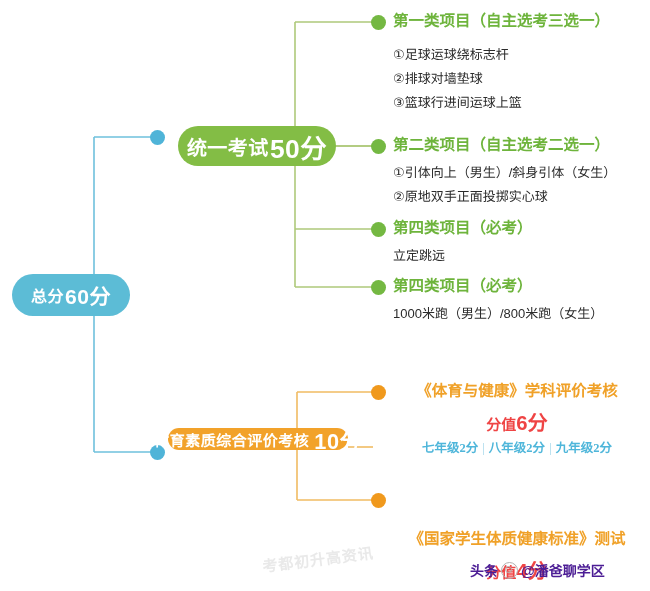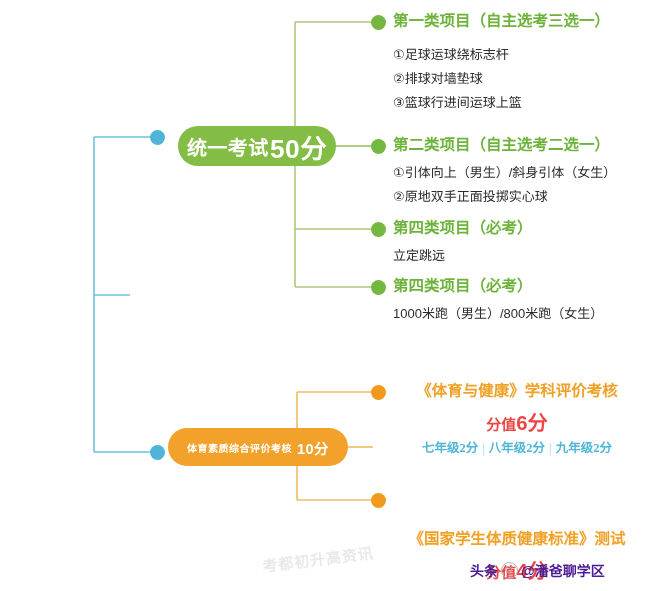--- a/index.html
+++ b/index.html
@@ -31,22 +31,22 @@
 
   #root-pill{
     left:12px;top:274px;width:118px;height:42px;
     background:#5cbcd6;font-size:16px;
   }
   #branch-pill-exam{
     left:178px;top:126px;width:158px;height:40px;
     background:#83bd45;font-size:20px;
   }
   #branch-pill-eval{
-    left:168px;top:428px;width:180px;height:38px;
-    background:#f2a22a;font-size:10px;
+    left:168px;top:428px;width:180px;height:22px;
+    background:#f2a22a;font-size:15px;
   }
   #branch-pill-eval .big{font-size:1.45em;margin-left:5px;}
 
   
   .dot{position:absolute;border-radius:50%;}
   .dot-blue{width:15px;height:15px;background:#4fb4d8;}
   .dot-green{width:15px;height:15px;background:#74b842;}
   .dot-orange{width:15px;height:15px;background:#f0991d;}
 
   
@@ -122,20 +122,24 @@
     <path d="M295 229 L373 229" stroke="#aec97a" stroke-width="1.6" fill="none"></path>
     <path d="M295 287 L373 287" stroke="#aec97a" stroke-width="1.6" fill="none"></path>
 
     <path d="M297 392 L297 447" stroke="#f0bb62" stroke-width="1.6" fill="none"></path>
     <path d="M297 447 L297 500" stroke="#f0bb62" stroke-width="1.6" fill="none"></path>
     <path d="M348 447 L373 447" stroke="#f0bb62" stroke-width="1.6" fill="none"></path>
     <path d="M297 392 L373 392" stroke="#f0bb62" stroke-width="1.6" fill="none"></path>
     <path d="M297 500 L373 500" stroke="#f0bb62" stroke-width="1.6" fill="none"></path>
   </svg>
 
+  <div class="pill" id="root-pill">
+    <span>总分</span>
+      <span class="big">60分</span>
+  </div>
 
   <div class="dot dot-blue" style="left:150px;top:130px;"></div>
   <div class="dot dot-blue" style="left:150px;top:445px;"></div>
 
   <div class="pill" id="branch-pill-exam">
     <span>统一考试</span>
       <span class="big">50分</span>
   </div>
 
   <div class="dot dot-green" style="left:371px;top:15px;"></div>

